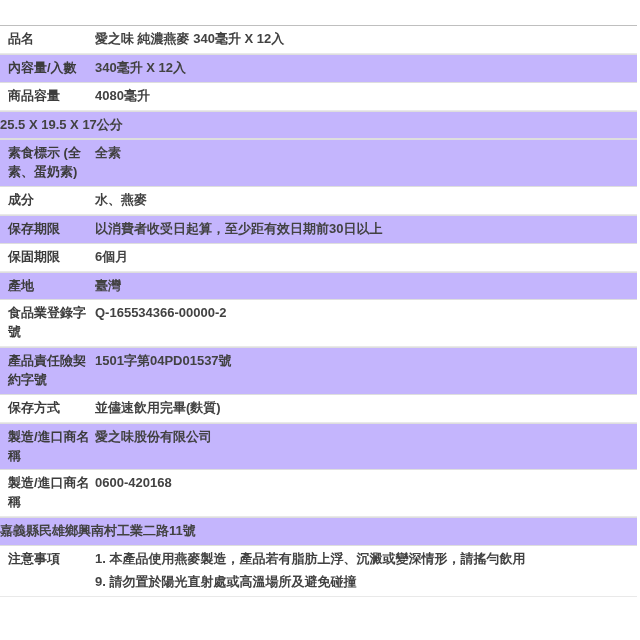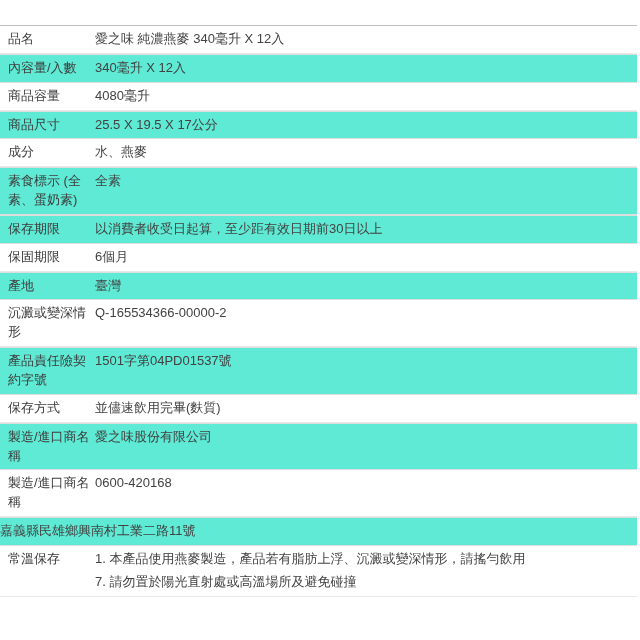--- a/index.html
+++ b/index.html
@@ -24,23 +24,24 @@
     font-size: 13px;
     color: #3f3f3f;
   }
   .spec-row {
     display: flex;
     align-items: flex-start;
     border-bottom: 1px solid #e9e9e9;
     padding: 4px 0 4px 0;
     line-height: 1.45;
     background: #ffffff;
+    font-weight: bold;
   }
   .spec-row.shade {
-    background: #5eead4;
+    background: #c4b5fd;
     border-top: 1px solid #dedede;
     border-bottom: 1px solid #dedede;
   }
   .spec-label {
     flex: 0 0 95px;
     box-sizing: border-box;
     padding-left: 8px;
     color: #3c3c3c;
     word-break: break-all;
   }
@@ -70,35 +71,34 @@
           <div class="spec-value-line">340毫升 X 12入</div>
         </div>
       </div>
       <div class="spec-row">
         <div class="spec-label">商品容量</div>
         <div class="spec-value">
           <div class="spec-value-line">4080毫升</div>
         </div>
       </div>
       <div class="spec-row shade">
-        <div class="spec-label">商品尺寸</div>
         <div class="spec-value">
           <div class="spec-value-line">25.5 X 19.5 X 17公分</div>
+        </div>
+      </div>
+      <div class="spec-row shade">
+        <div class="spec-label">素食標示 (全素、蛋奶素)</div>
+        <div class="spec-value">
+          <div class="spec-value-line">全素</div>
         </div>
       </div>
       <div class="spec-row">
         <div class="spec-label">成分</div>
         <div class="spec-value">
           <div class="spec-value-line">水、燕麥</div>
-        </div>
-      </div>
-      <div class="spec-row shade">
-        <div class="spec-label">素食標示 (全素、蛋奶素)</div>
-        <div class="spec-value">
-          <div class="spec-value-line">全素</div>
         </div>
       </div>
       <div class="spec-row shade">
         <div class="spec-label">保存期限</div>
         <div class="spec-value">
           <div class="spec-value-line">以消費者收受日起算，至少距有效日期前30日以上</div>
         </div>
       </div>
       <div class="spec-row">
         <div class="spec-label">保固期限</div>
@@ -106,21 +106,21 @@
           <div class="spec-value-line">6個月</div>
         </div>
       </div>
       <div class="spec-row shade">
         <div class="spec-label">產地</div>
         <div class="spec-value">
           <div class="spec-value-line">臺灣</div>
         </div>
       </div>
       <div class="spec-row">
-        <div class="spec-label">沉澱或變深情形</div>
+        <div class="spec-label">食品業登錄字號</div>
         <div class="spec-value">
           <div class="spec-value-line">Q-165534366-00000-2</div>
         </div>
       </div>
       <div class="spec-row shade">
         <div class="spec-label">產品責任險契約字號</div>
         <div class="spec-value">
           <div class="spec-value-line">1501字第04PD01537號</div>
         </div>
       </div>
@@ -141,20 +141,20 @@
         <div class="spec-value">
           <div class="spec-value-line">0600-420168</div>
         </div>
       </div>
       <div class="spec-row shade">
         <div class="spec-value">
           <div class="spec-value-line">嘉義縣民雄鄉興南村工業二路11號</div>
         </div>
       </div>
       <div class="spec-row">
-        <div class="spec-label">常溫保存</div>
+        <div class="spec-label">注意事項</div>
         <div class="spec-value">
           <div class="spec-value-line">1. 本產品使用燕麥製造，產品若有脂肪上浮、沉澱或變深情形，請搖勻飲用</div>
-          <div class="spec-value-line">7. 請勿置於陽光直射處或高溫場所及避免碰撞</div>
+          <div class="spec-value-line">9. 請勿置於陽光直射處或高溫場所及避免碰撞</div>
         </div>
       </div>
     </div>
 </div>
 
 </body></html>

